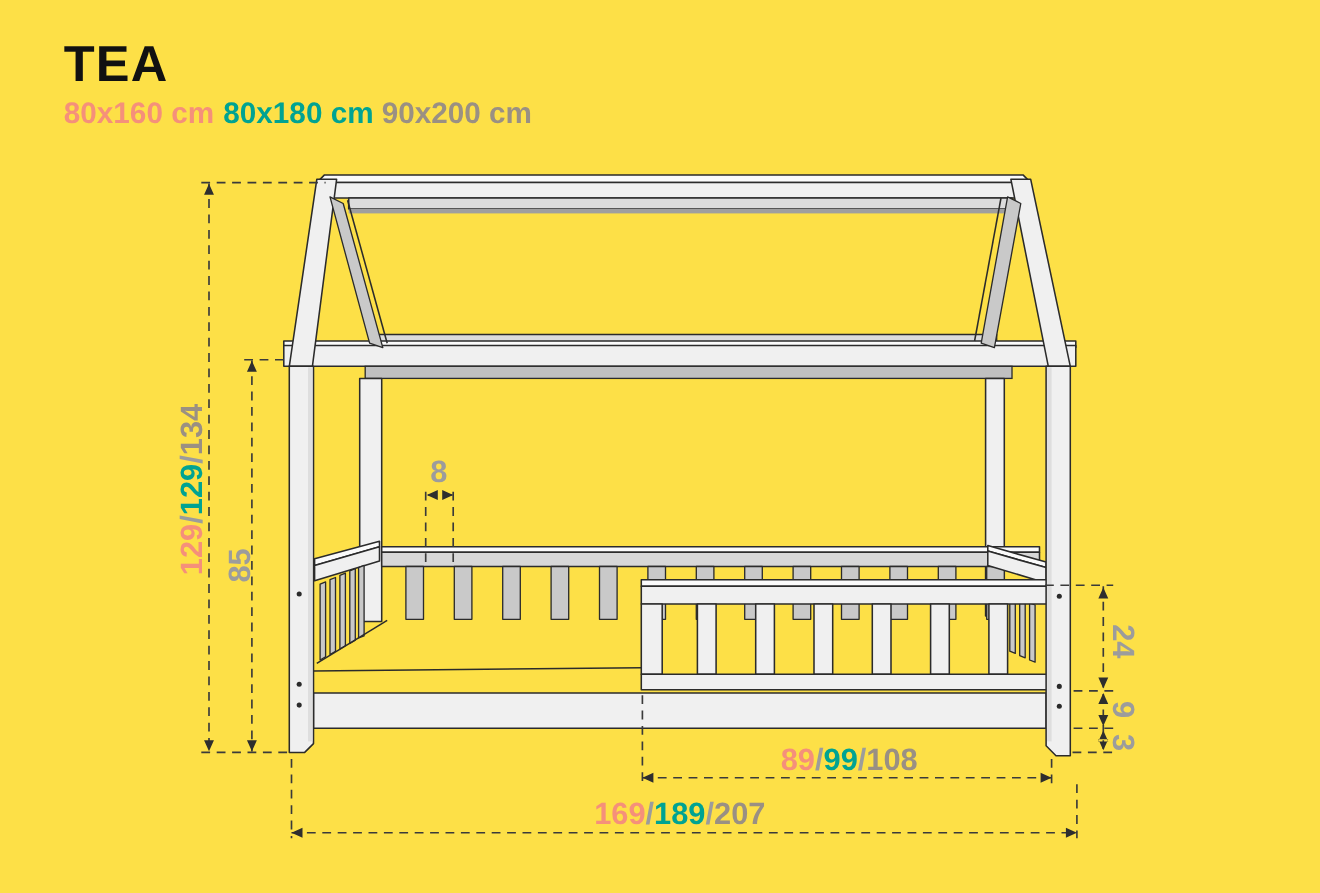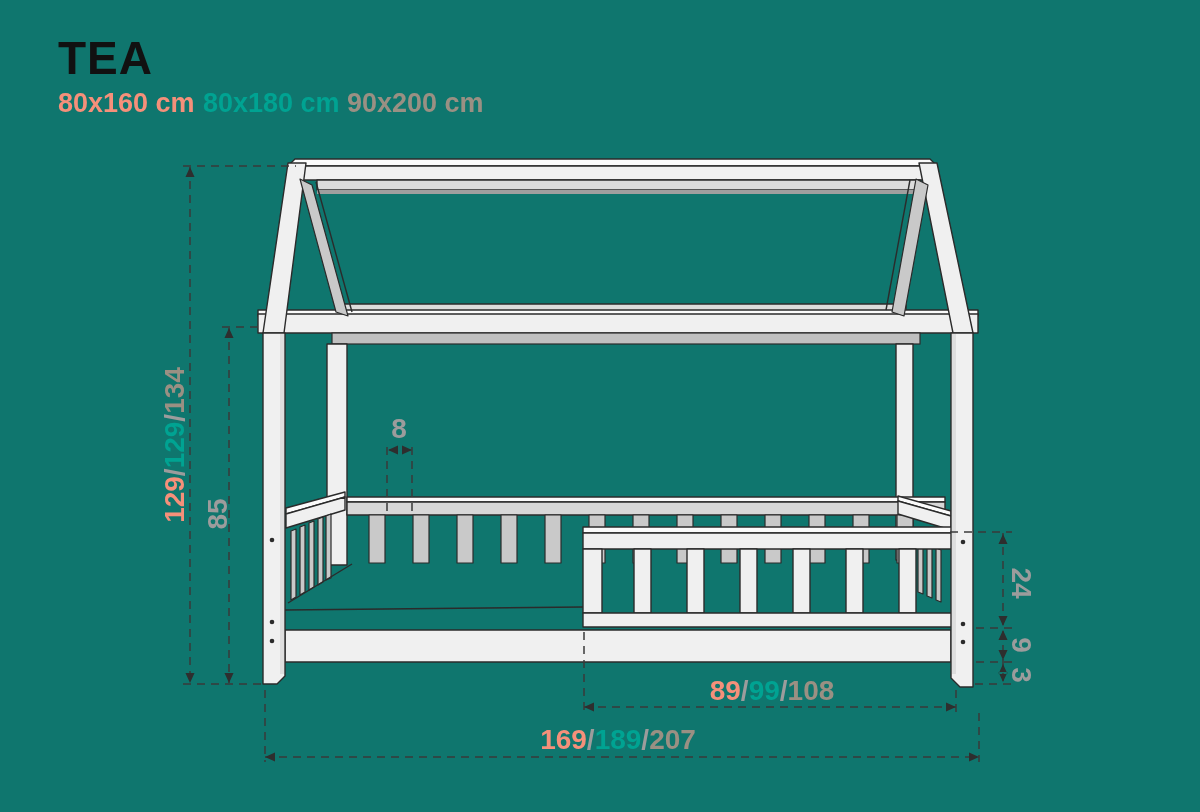--- a/index.html
+++ b/index.html
@@ -1,16 +1,16 @@
 <!DOCTYPE html>
 <html><head>
 <meta charset="utf-8">
 <style>
   html,body{margin:0;padding:0;background:#ffffff;}
-  #stage{position:relative;width:1200px;height:812px;background:#0f766e;overflow:hidden;
+  #stage{position:relative;width:1200px;height:812px;background:#fde047;overflow:hidden;
          font-family:"Liberation Sans",sans-serif;}
   svg{position:absolute;left:0;top:0;}
   
   .ln{fill:none;stroke:#2b2b2b;stroke-width:1.4;stroke-linejoin:round;}
   .f-white{fill:#fbfbfb;stroke:#2b2b2b;stroke-width:1.4;stroke-linejoin:round;}
   .f-light{fill:#f0f0f0;stroke:#2b2b2b;stroke-width:1.4;stroke-linejoin:round;}
   .f-mid{fill:#dcdcdc;stroke:#2b2b2b;stroke-width:1.4;stroke-linejoin:round;}
   .f-band{fill:#d7d7d7;stroke:#2b2b2b;stroke-width:1.4;stroke-linejoin:round;}
   .f-slat{fill:#c9c9c9;stroke:#2b2b2b;stroke-width:1.2;stroke-linejoin:round;}
   .f-shadow{fill:#c0c0c0;stroke:#2b2b2b;stroke-width:1.2;}

